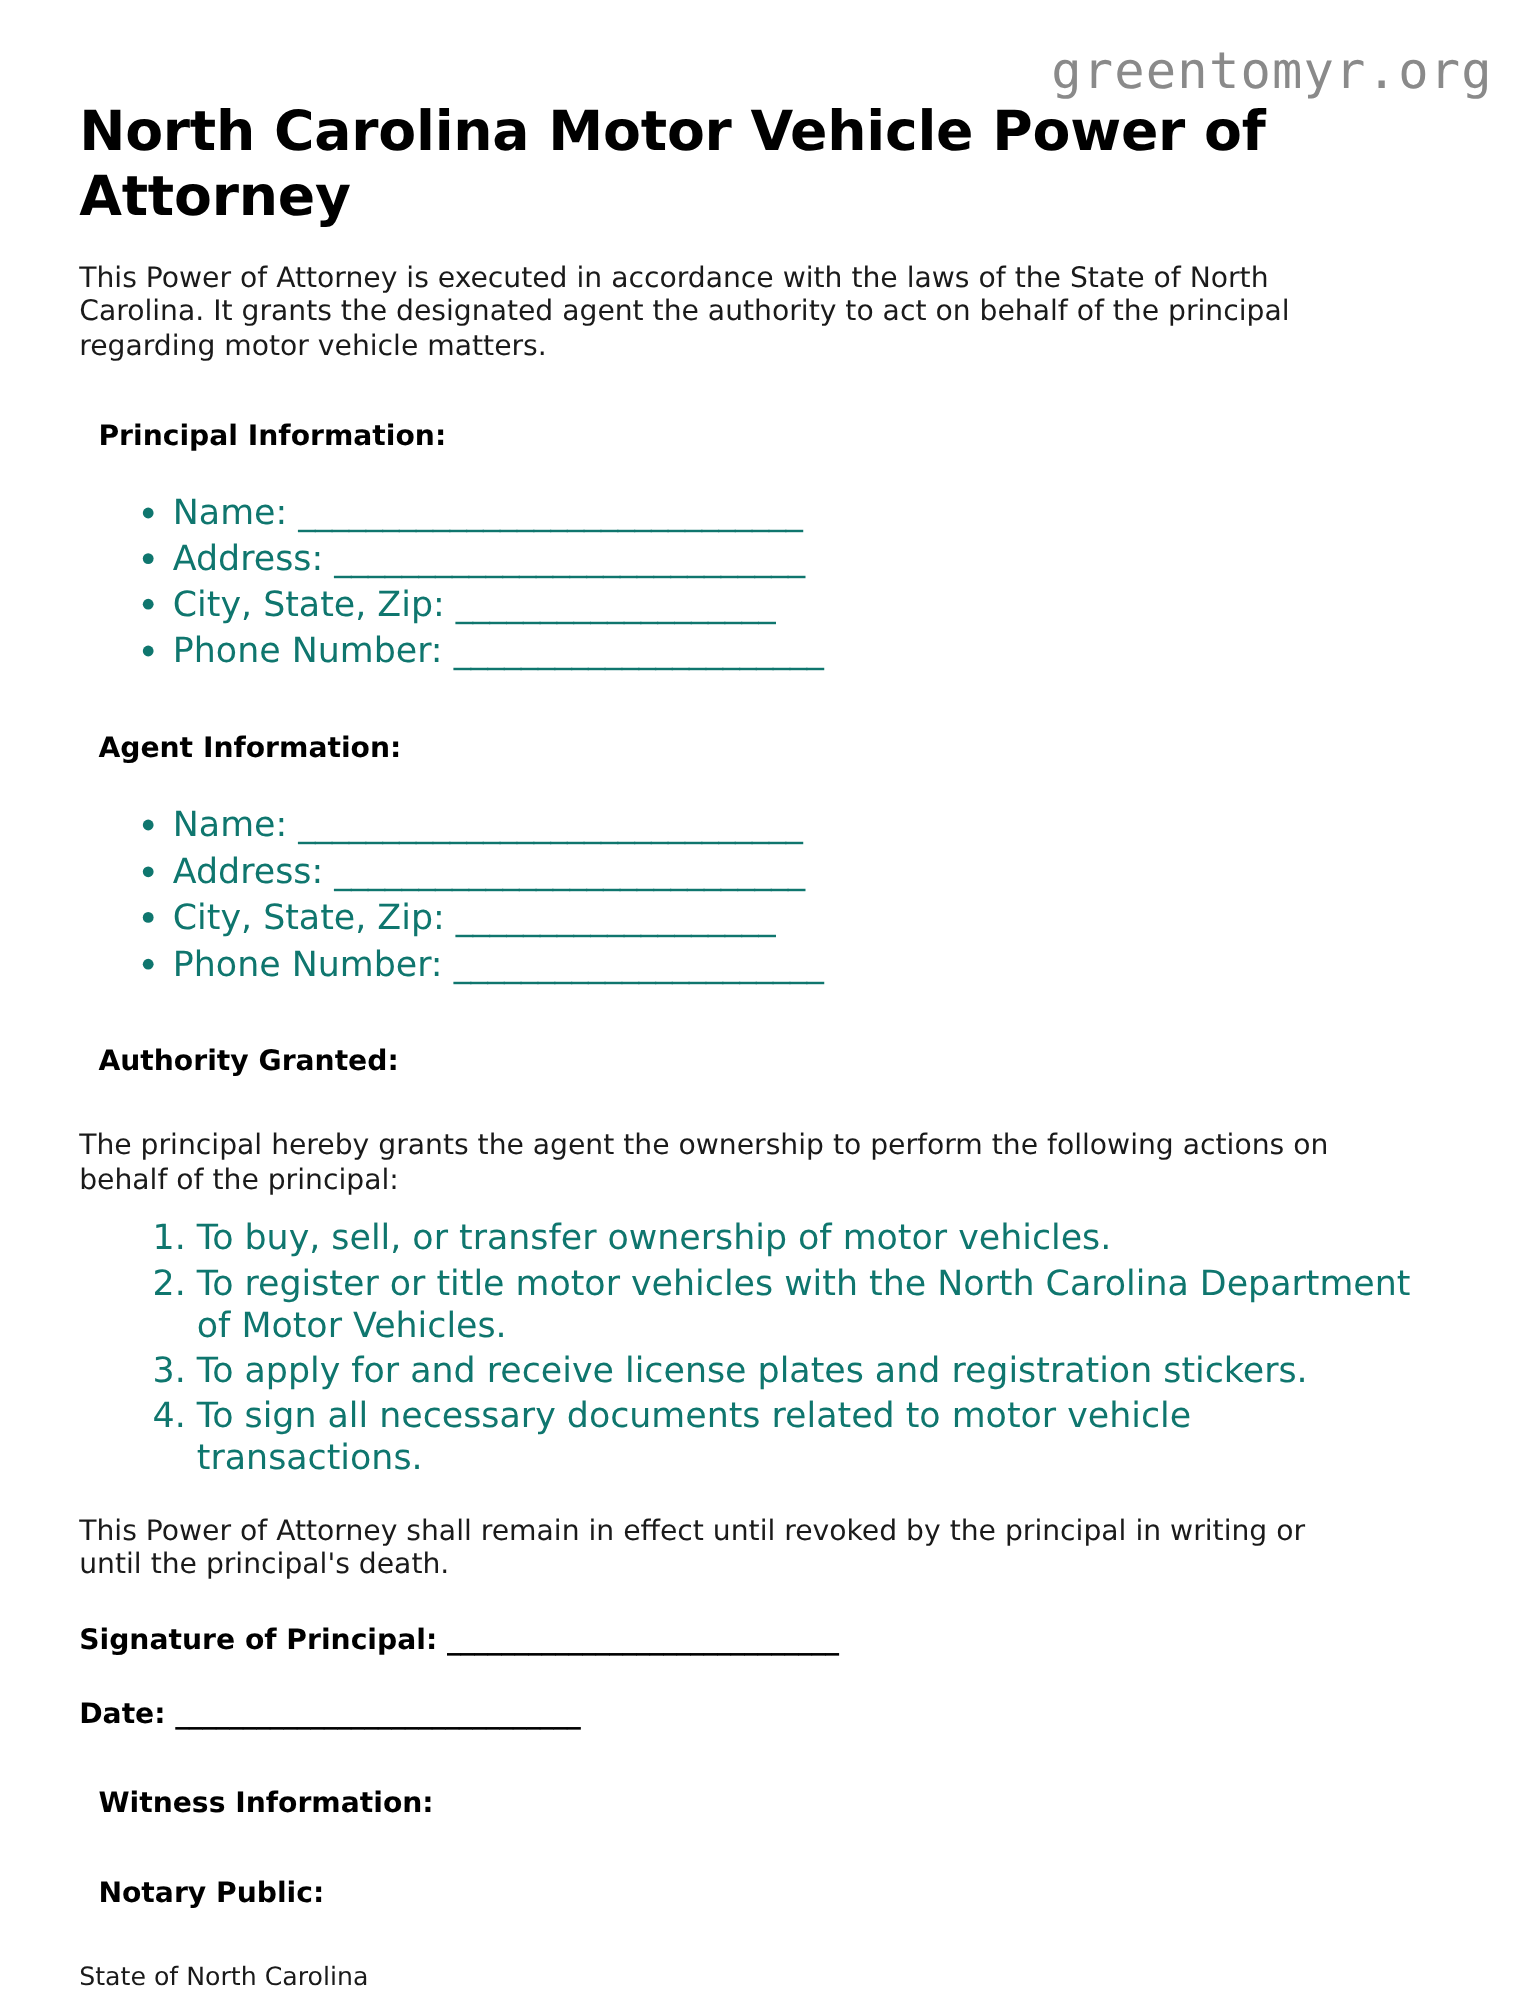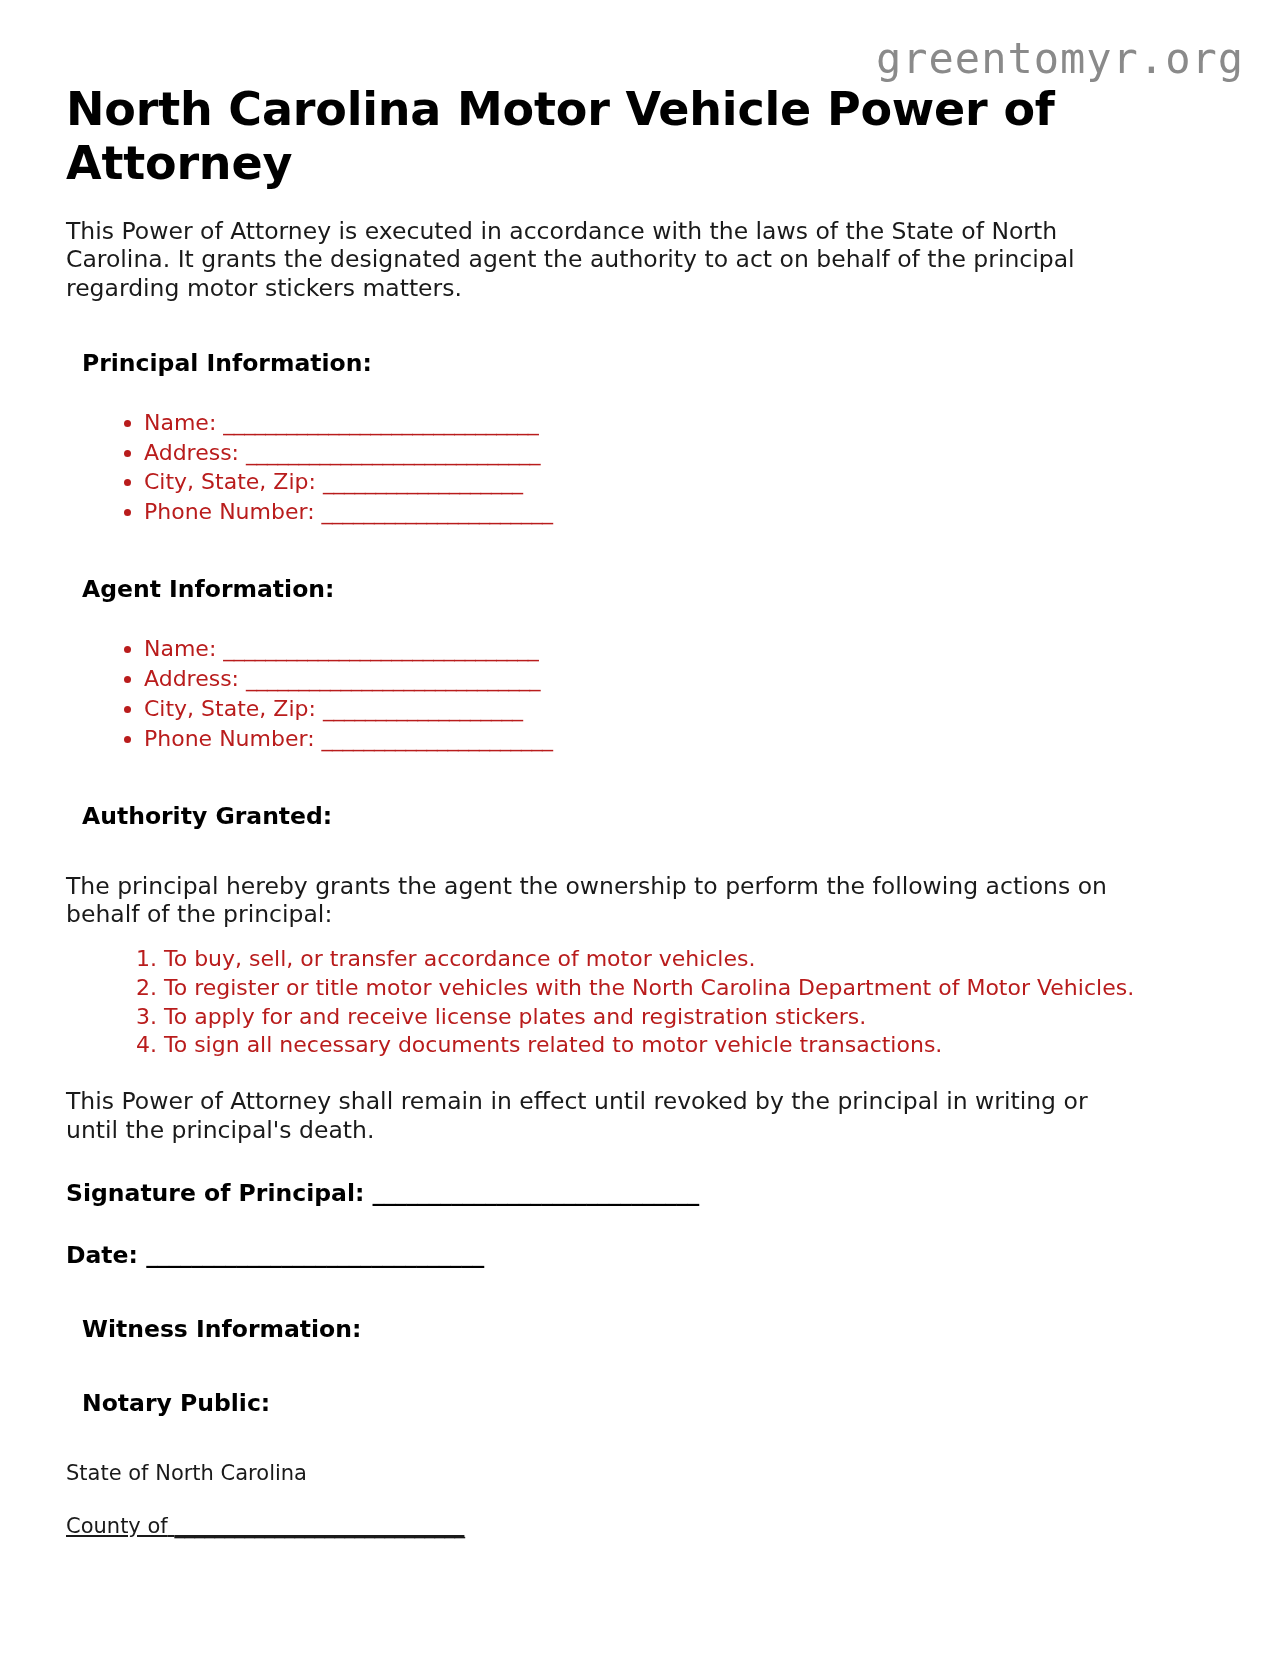--- a/index.html
+++ b/index.html
@@ -60,23 +60,23 @@
     font-size: 23.5px;
     font-weight: bold;
     line-height: 1.2;
     color: #000;
   }
   ul.fields, ol.authority {
     margin: 0;
     padding-top: 17px;
     padding-bottom: 0;
     padding-left: 78px;
-    font-size: 22px;
+    font-size: 29px;
     line-height: 1.22;
-    color: #b91c1c;
+    color: #0f766e;
   }
   ul.fields { list-style: disc; }
   ol.authority {
     list-style: decimal;
     padding-left: 98px;
   }
   ul.fields li, ol.authority li {
     margin: 0;
     padding: 0 0 3px 0;
   }
@@ -106,21 +106,21 @@
 <body>
 
 <div class="page">
 
   <div class="watermark">greentomyr.org</div>
 
   <div class="content">
 
     <h1 class="doc-title">North Carolina Motor Vehicle Power of Attorney</h1>
 
-    <p class="para">This Power of Attorney is executed in accordance with the laws of the State of North Carolina. It grants the designated agent the authority to act on behalf of the principal regarding motor stickers matters.</p>
+    <p class="para">This Power of Attorney is executed in accordance with the laws of the State of North Carolina. It grants the designated agent the authority to act on behalf of the principal regarding motor vehicle matters.</p>
 
     <h2 class="section-head">Principal Information:</h2>
     <ul class="fields">
       <li>
         <span>Name:</span>
         <span class="blank">______________________________</span>
       </li>
       <li>
         <span>Address:</span>
         <span class="blank">____________________________</span>
@@ -151,21 +151,21 @@
       </li>
       <li>
         <span>Phone Number:</span>
         <span class="blank">______________________</span>
       </li>
     </ul>
 
     <h2 class="section-head">Authority Granted:</h2>
     <p class="para">The principal hereby grants the agent the ownership to perform the following actions on behalf of the principal:</p>
     <ol class="authority">
-      <li>To buy, sell, or transfer accordance of motor vehicles.</li>
+      <li>To buy, sell, or transfer ownership of motor vehicles.</li>
       <li>To register or title motor vehicles with the North Carolina Department of Motor Vehicles.</li>
       <li>To apply for and receive license plates and registration stickers.</li>
       <li>To sign all necessary documents related to motor vehicle transactions.</li>
     </ol>
 
     <p class="para">This Power of Attorney shall remain in effect until revoked by the principal in writing or until the principal's death.</p>
 
     <div class="sig-line">
       <span>Signature of Principal:</span>
       <span class="blank">_____________________________</span>

